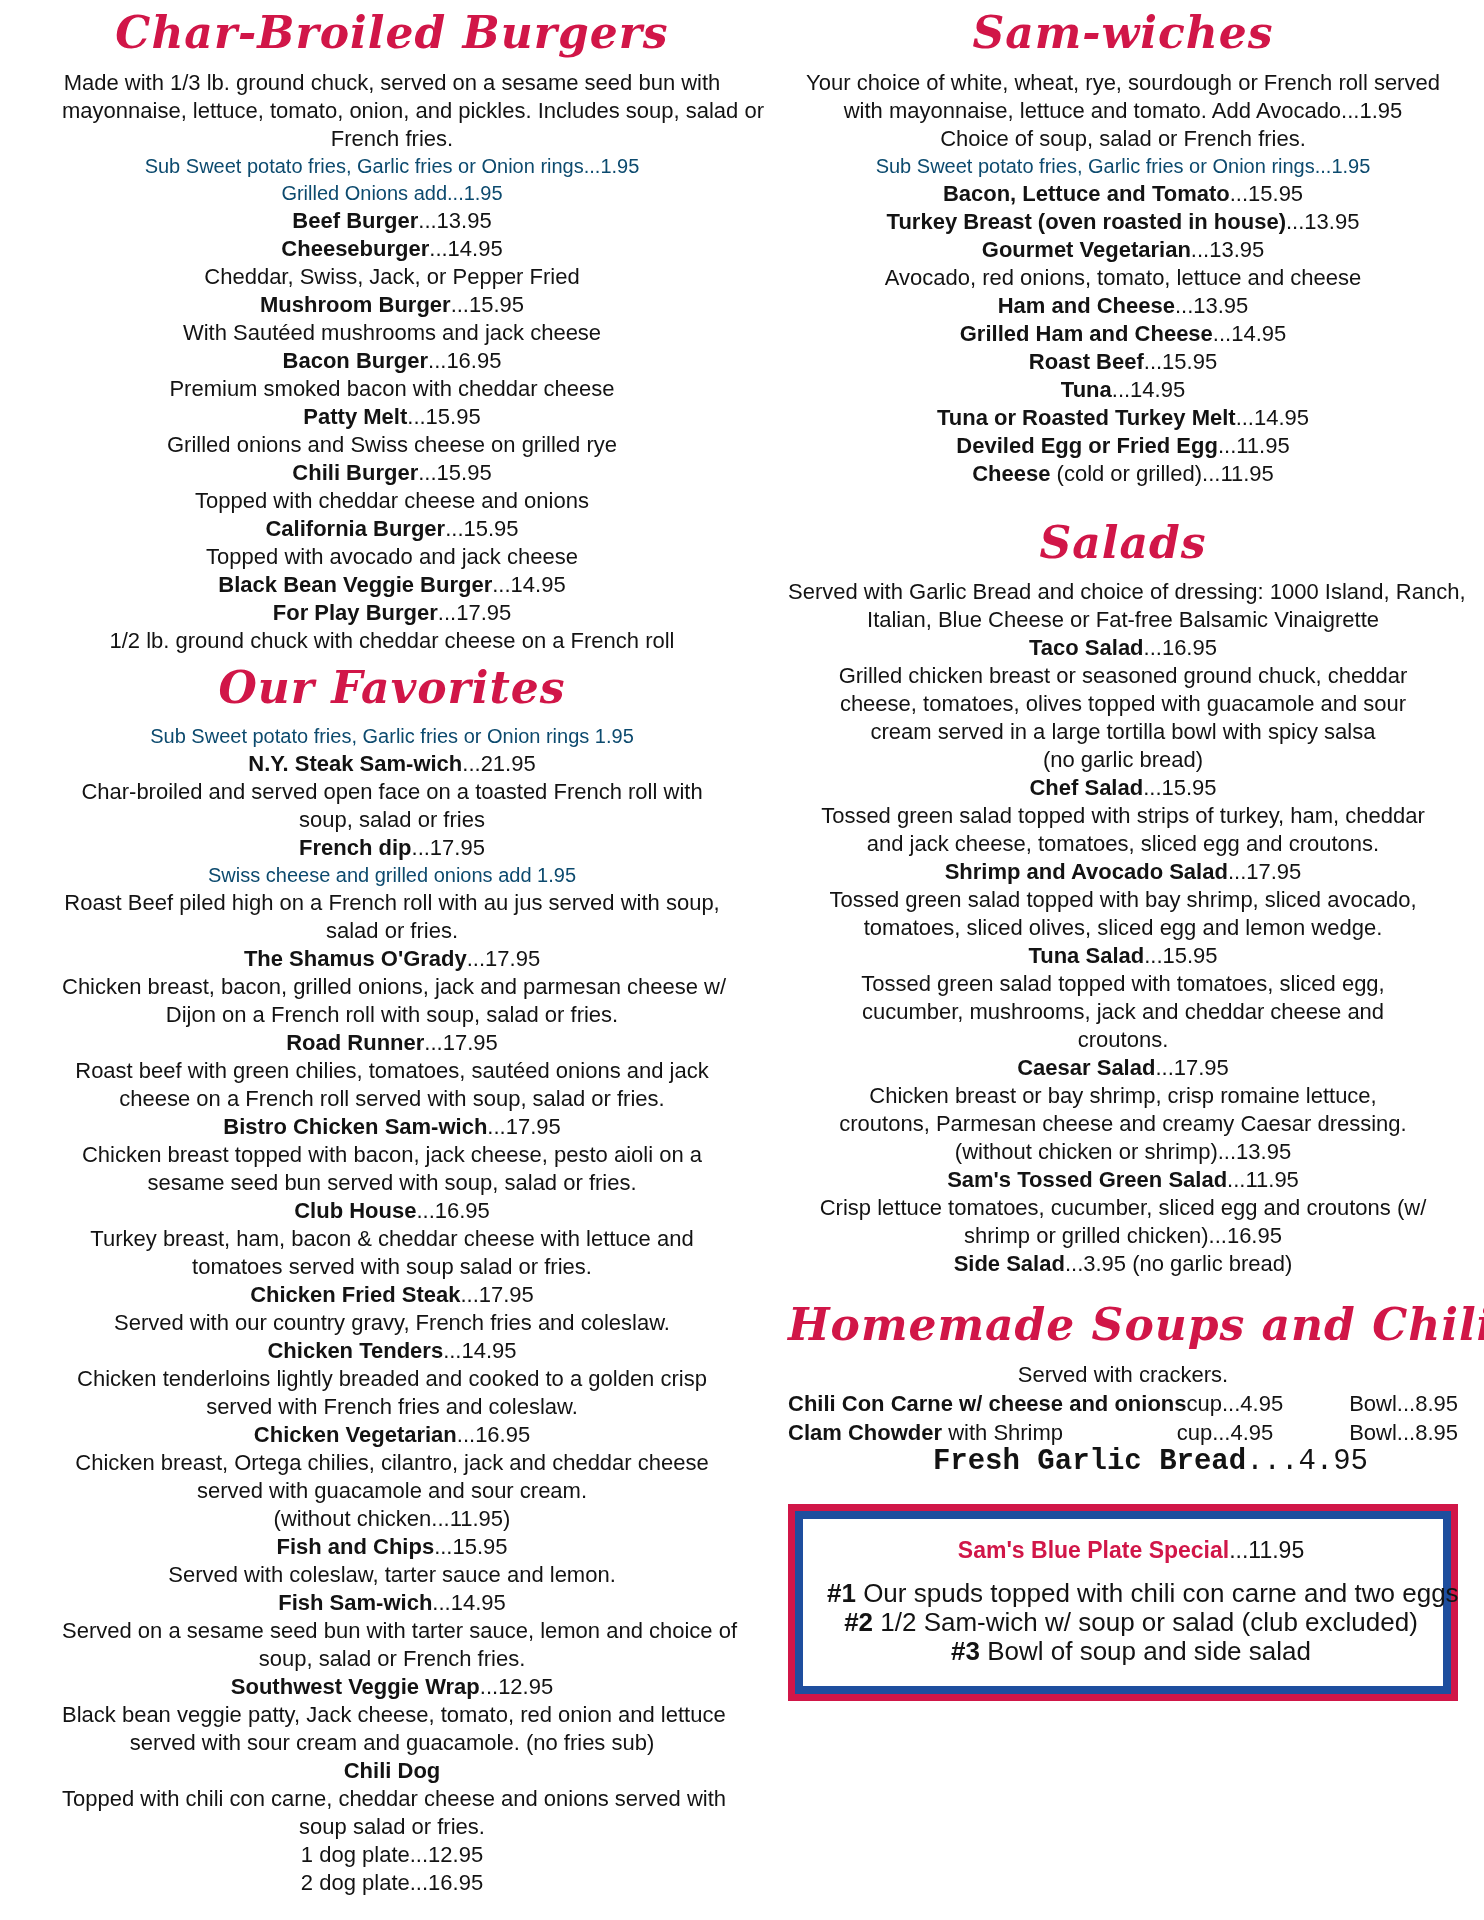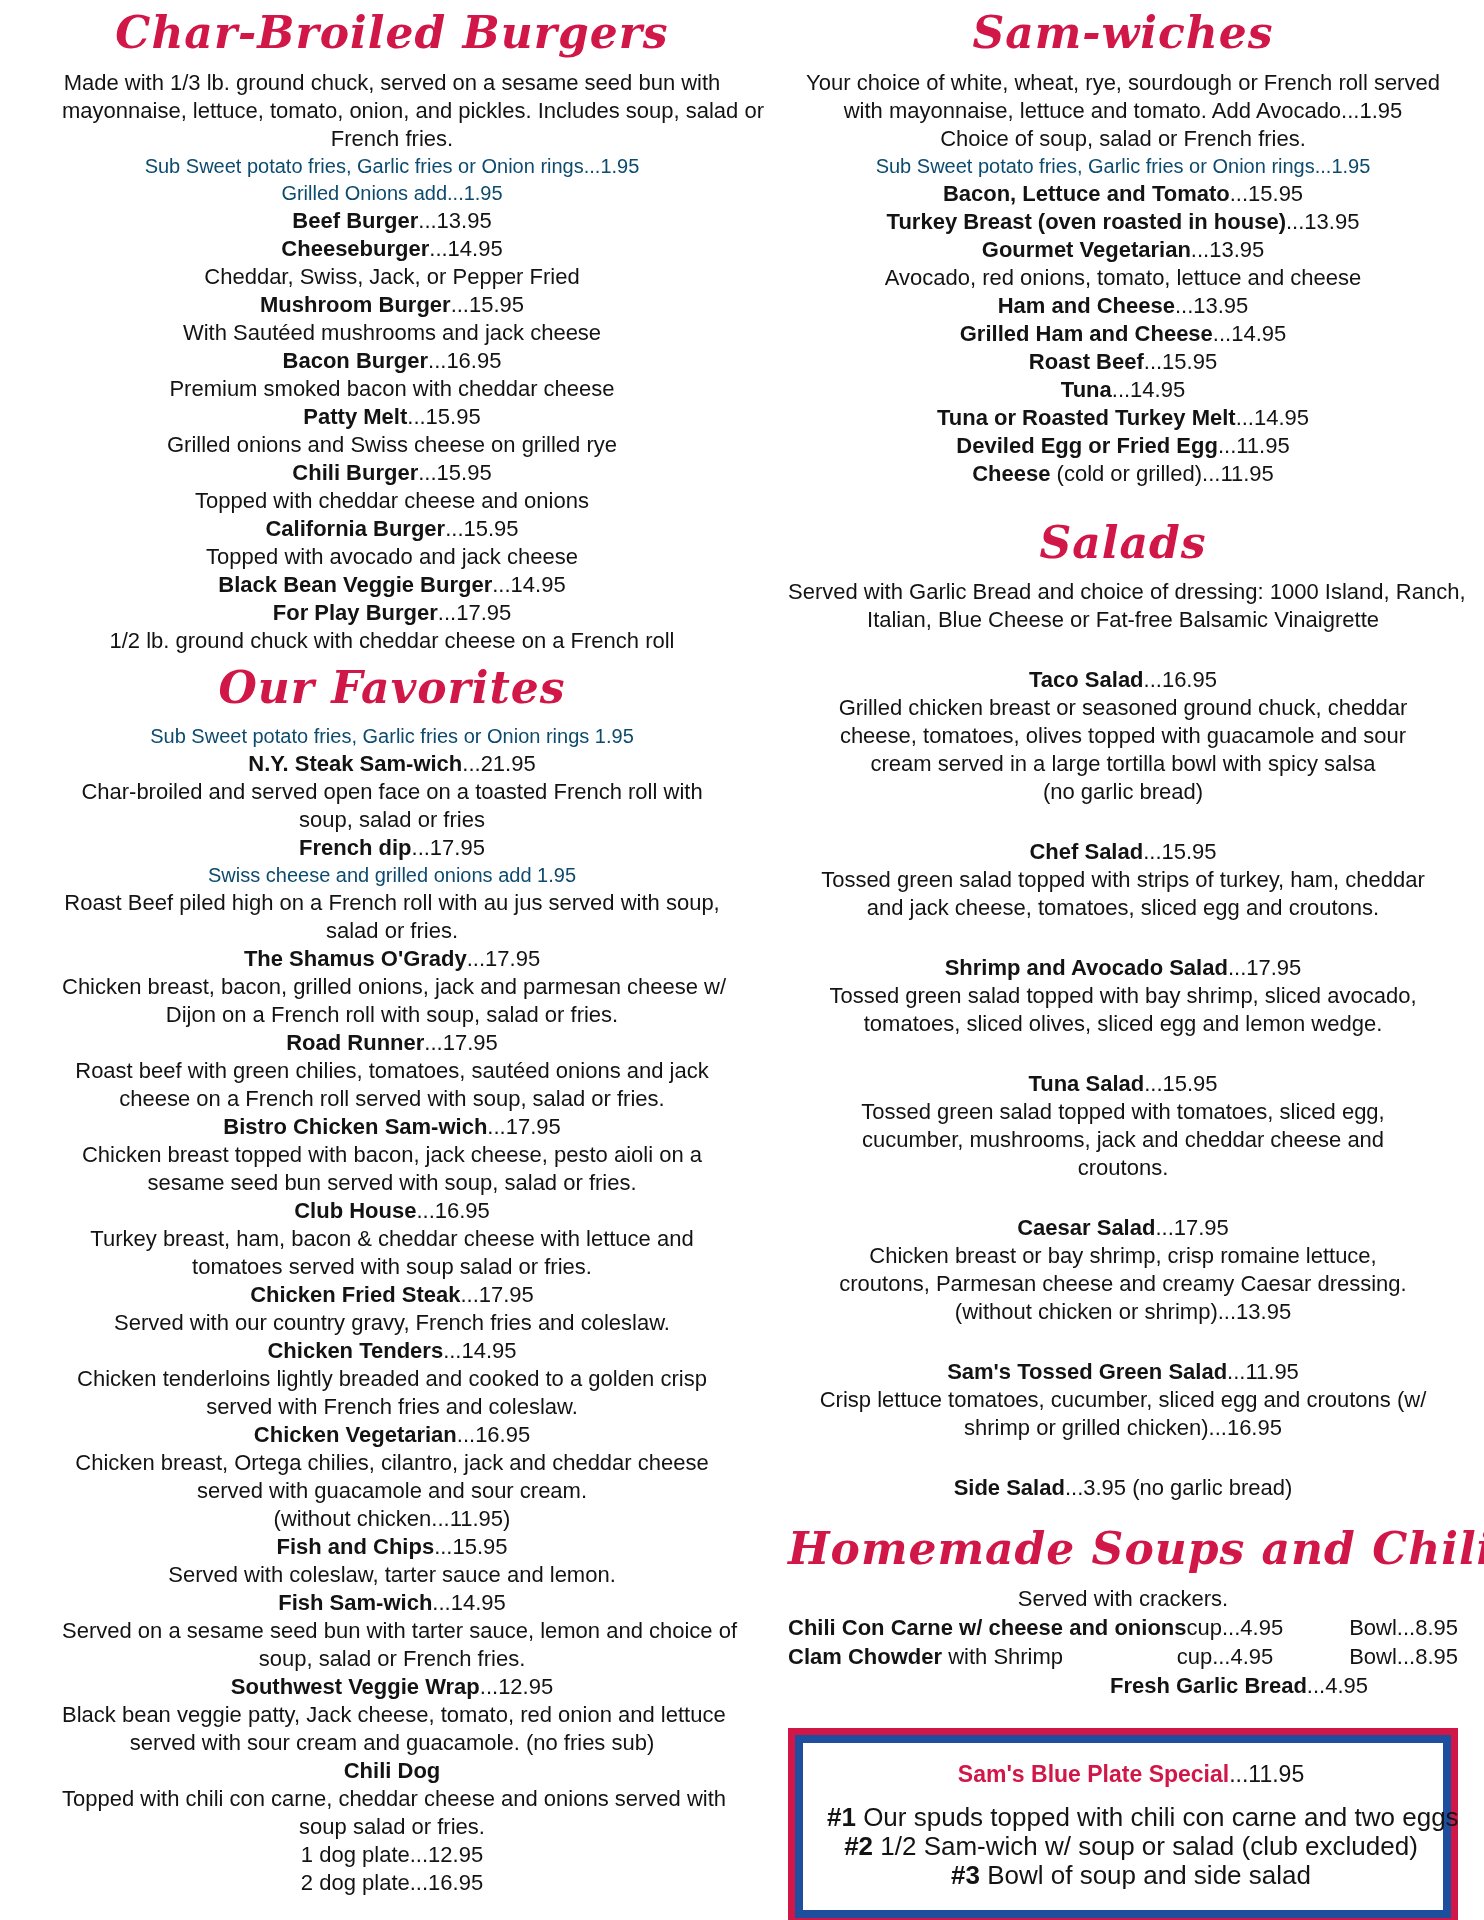--- a/index.html
+++ b/index.html
@@ -13,30 +13,30 @@
   .col-right { left:788px; width:670px; }
   .script-heading {
     font-family:"DejaVu Serif", serif; font-style:italic; font-weight:bold;
     font-size:44px; line-height:1.15; letter-spacing:1px;
     color:var(--accent); margin:8px 0 10px 0; white-space:nowrap;
   }
   .desc, .item { font-size:22px; line-height:28px; white-space:nowrap; }
   .small { font-size:20px; line-height:27px; white-space:nowrap; color:#0c4a6e; }
   .item .iname { font-weight:bold; }
   .item .itail { font-weight:normal; }
-  .gap { margin-top:32px; }
+  .gap { }
   .heading-gap { margin-top:30px; }
   .soups-heading { margin-top:22px; }
   
   .soup-row { display:flex; font-size:22px; line-height:29px; text-align:left; }
   .soup-name { width:415px; font-weight:bold; white-space:nowrap; }
   .soup-name .normal { font-weight:normal; }
   .soup-cup { width:150px; white-space:nowrap; }
   .soup-bowl { flex:1; white-space:nowrap;margin-left:32px; }
-  .garlic-line { font-size:22px; line-height:29px; text-align:right; padding-right:90px; white-space:nowrap; }
+  .garlic-line { font-size:29px; line-height:29px; text-align:right; padding-right:90px; white-space:nowrap;font-family:Liberation Mono, monospace; }
   .garlic-line .iname { font-weight:bold; }
   
   .blue-plate { margin-top:28px; border:7px solid var(--accent); background:#ffffff; }
   .blue-plate-inner { border:8px solid var(--blue); padding:16px 8px 20px 24px; }
   .bp-title { font-size:23px; line-height:30px; font-weight:bold; color:var(--accent); white-space:nowrap; }
   .bp-title .itail { font-weight:normal; color:#131313; }
   .bp-items { margin-top:14px; }
   .bp-line { font-size:26px; line-height:29px; white-space:nowrap; }
   .bp-line .bp-num { font-weight:bold; }
 </style>

